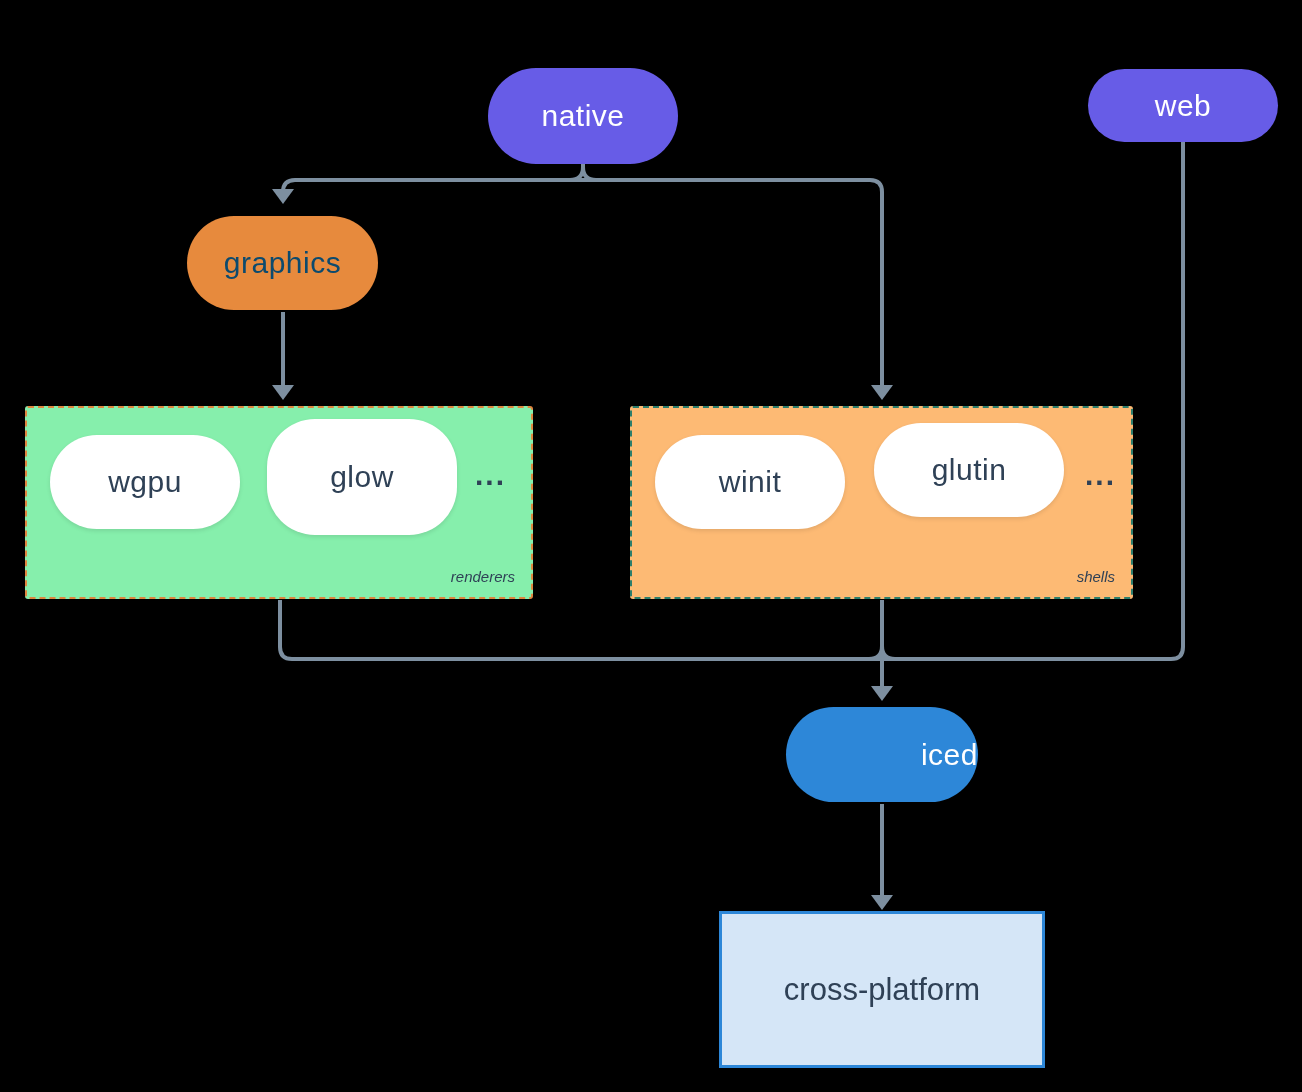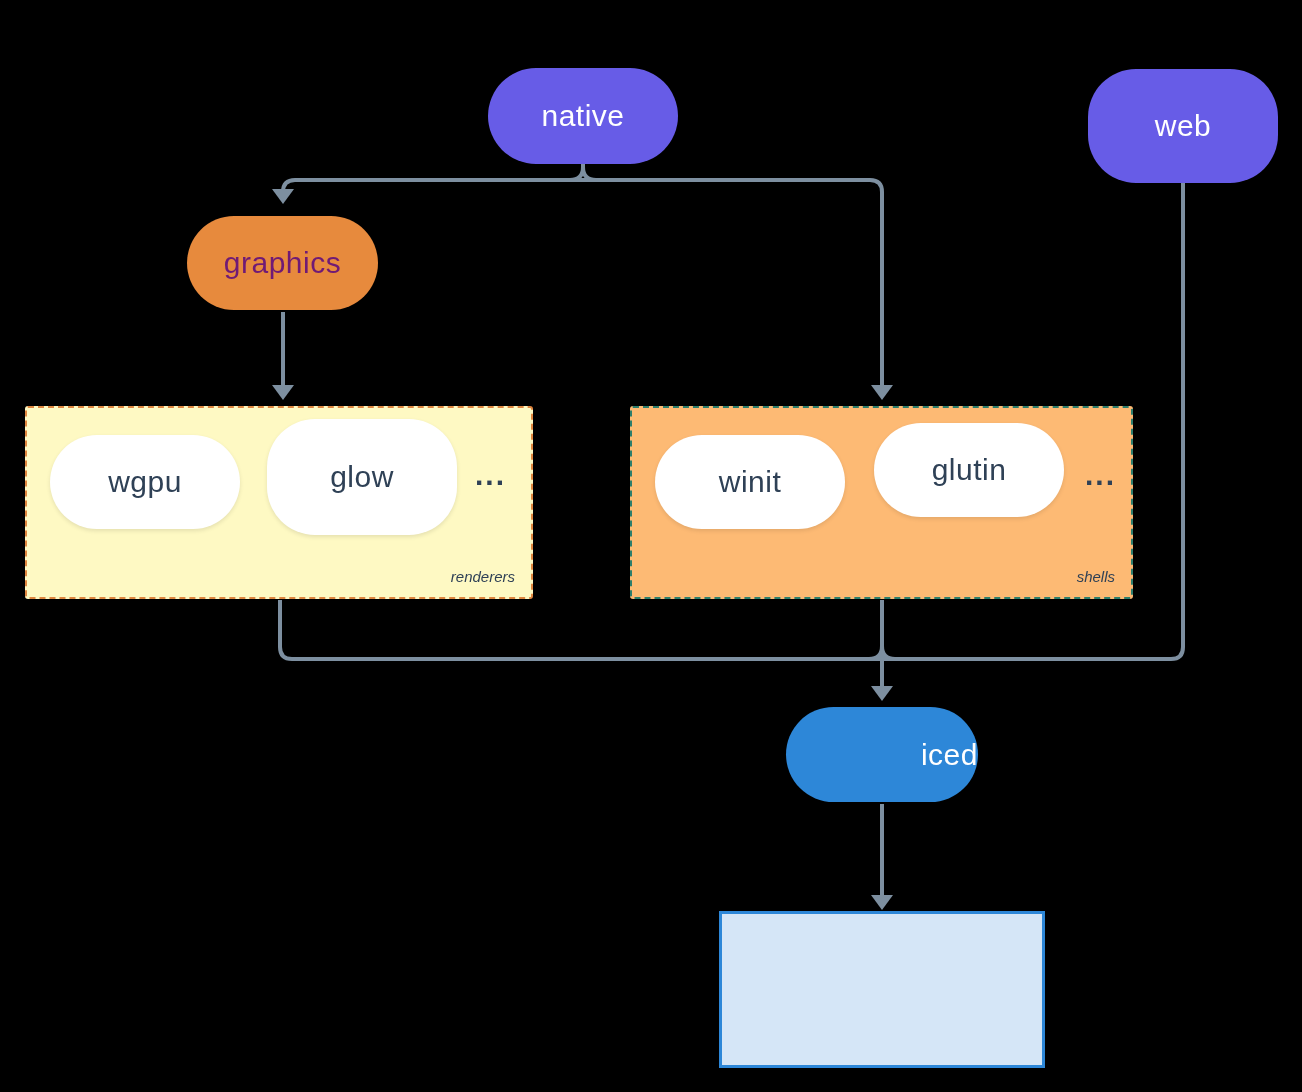--- a/index.html
+++ b/index.html
@@ -24,33 +24,33 @@
   .pill {
     position: absolute;
     border-radius: 48px;
     display: flex;
     align-items: center;
     justify-content: center;
     font-size: 30px;
     letter-spacing: 0.5px;
   }
   .pill-purple { background: #675ce7; color: #ffffff; margin-top: 45px; }
-  .pill-orange { background: #e78a3d; color: #701a75; }
+  .pill-orange { background: #e78a3d; color: #0c4a6e; }
   .pill-blue   { background: #2d87d8; color: #ffffff; }
   .pill-white  {
     background: #ffffff;
     color: #2f4156;
     box-shadow: 0 2px 4px rgba(0,0,0,0.10);
   }
   .group-box {
     position: absolute;
     border-radius: 3px;
   }
   .group-renderers {
-    background: #fef9c3;
+    background: #86efac;
     border: 2px dashed #e0863f;
   }
   .group-shells {
     background: #fdba74;
     border: 2px dashed #2b7d6c;
   }
   .group-label {
     position: absolute;
     right: 16px;
     bottom: 12px;
@@ -116,21 +116,21 @@
       <path d="M 871 385 L 893 385 L 882 400 Z"></path>
       <path d="M 871 686 L 893 686 L 882 701 Z"></path>
       <path d="M 871 895 L 893 895 L 882 910 Z"></path>
     </g>
   </svg>
 
   <div class="pill pill-purple" style="left:488px; top:23px; width:190px; height:96px;">
     <span>native</span>
   </div>
 
-  <div class="pill pill-purple" style="left:1088px; top:24px; width:190px; height:114px;">
+  <div class="pill pill-purple" style="left:1088px; top:24px; width:190px; height:73px;">
     <span>web</span>
   </div>
 
   <div class="pill pill-orange" style="left:187px; top:216px; width:191px; height:94px;">
     <span>graphics</span>
   </div>
 
   <div class="group-box group-renderers" style="left:25px; top:406px; width:504px; height:189px;">
     <div class="pill pill-white" style="left:23px; top:27px; width:190px; height:94px;">
       <span>wgpu</span>
@@ -151,15 +151,16 @@
     </div>
     <span class="ellipsis" style="left:453px; top:50px;">...</span>
     <span class="group-label">shells</span>
   </div>
 
   <div class="pill pill-blue" style="left:786px; top:707px; width:192px; height:95px;justify-content:flex-end;">
     <span>iced</span>
   </div>
 
   <div class="app-box">
+    <span>cross-platform</span>
   </div>
 
 </div>
 
 </body></html>

